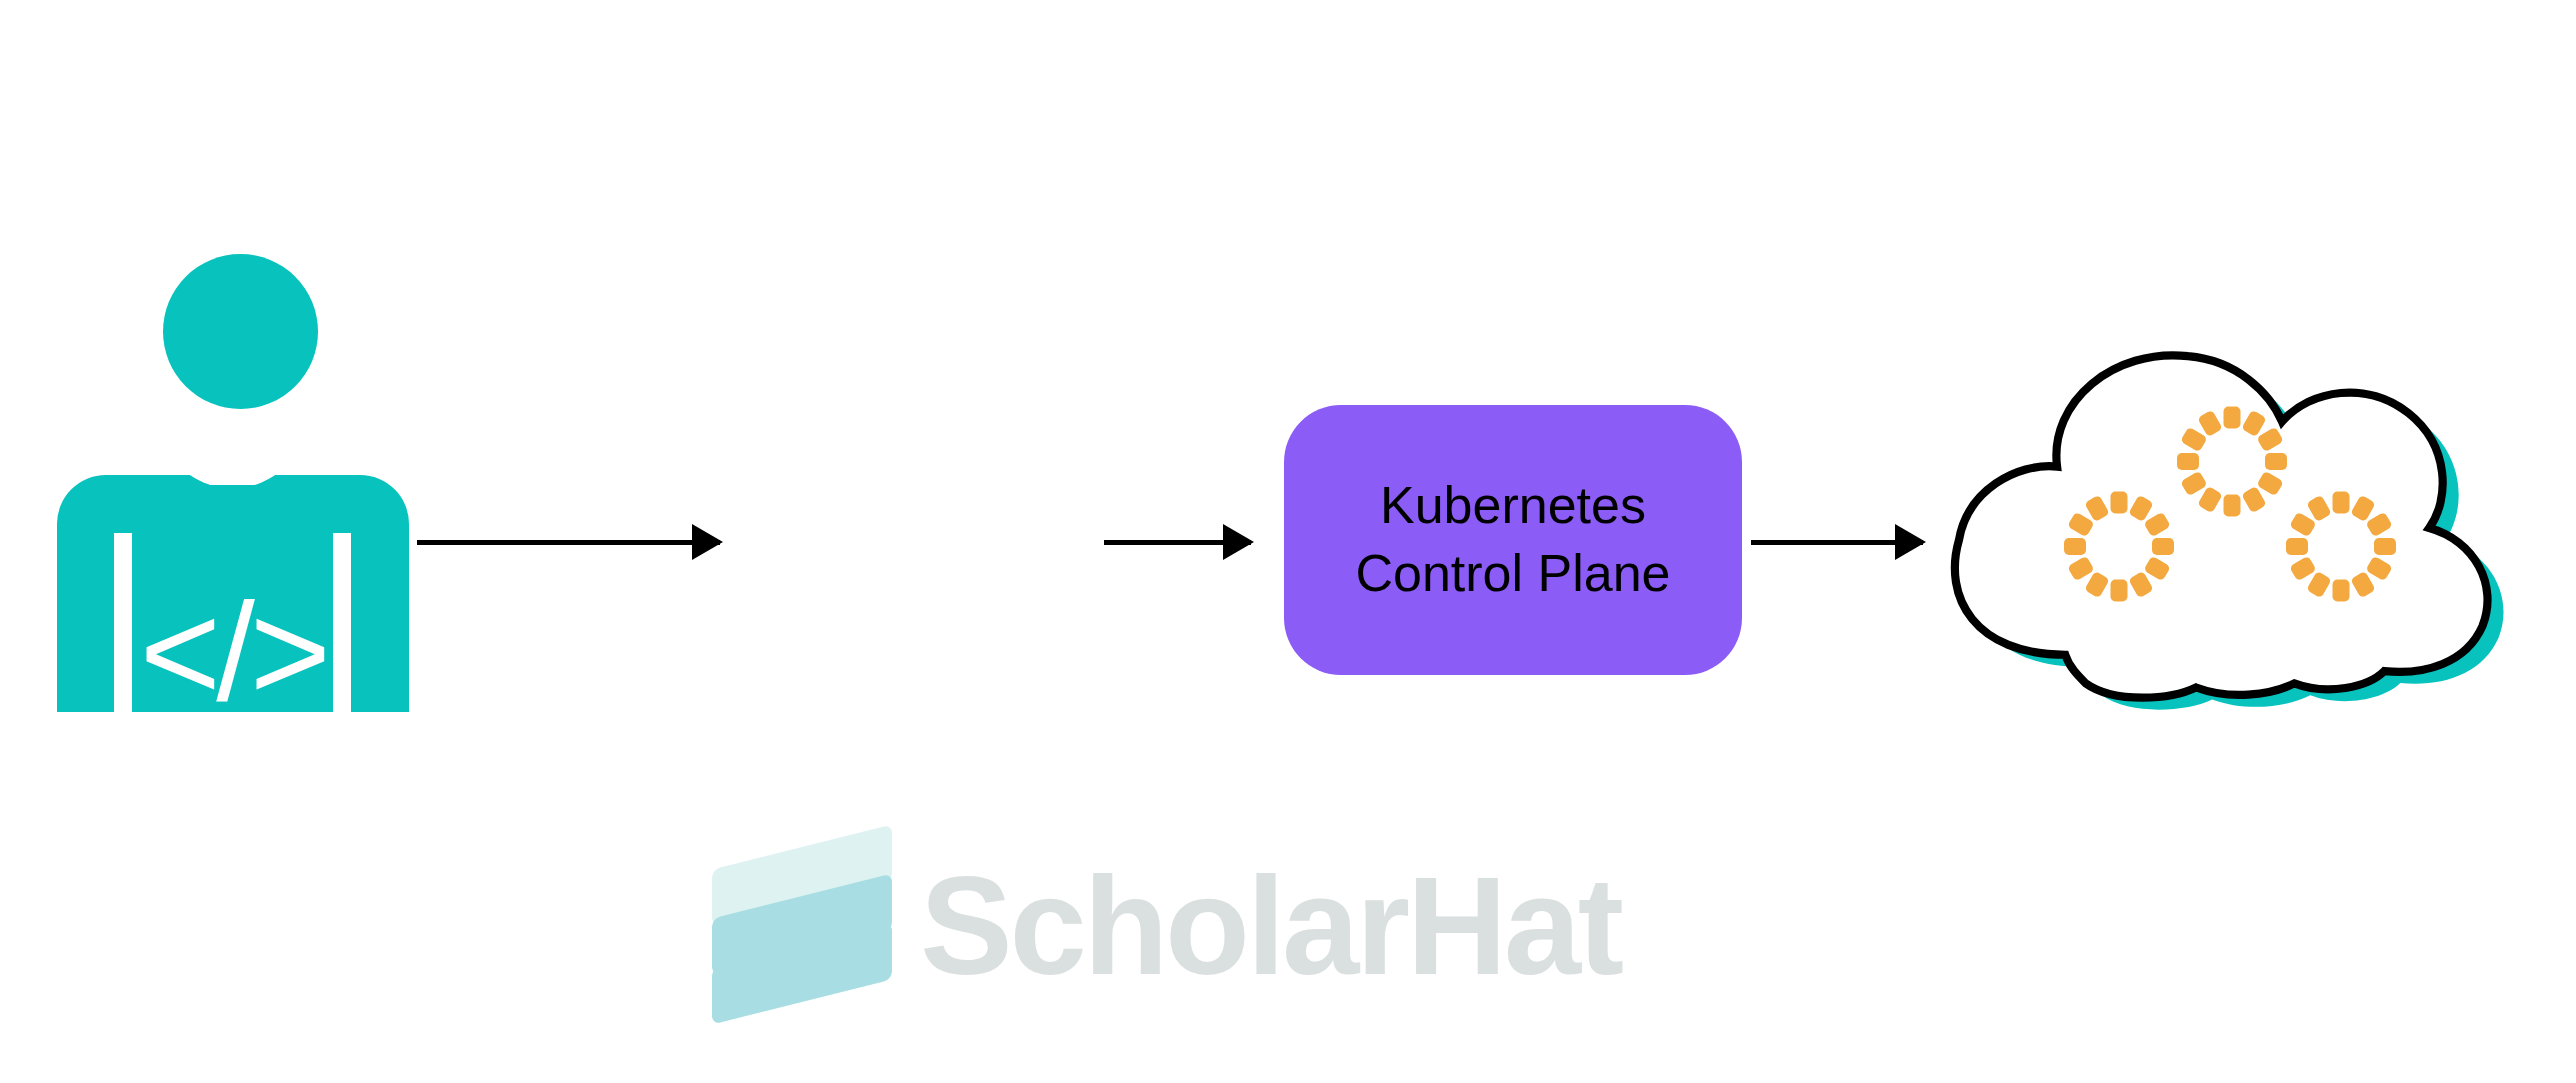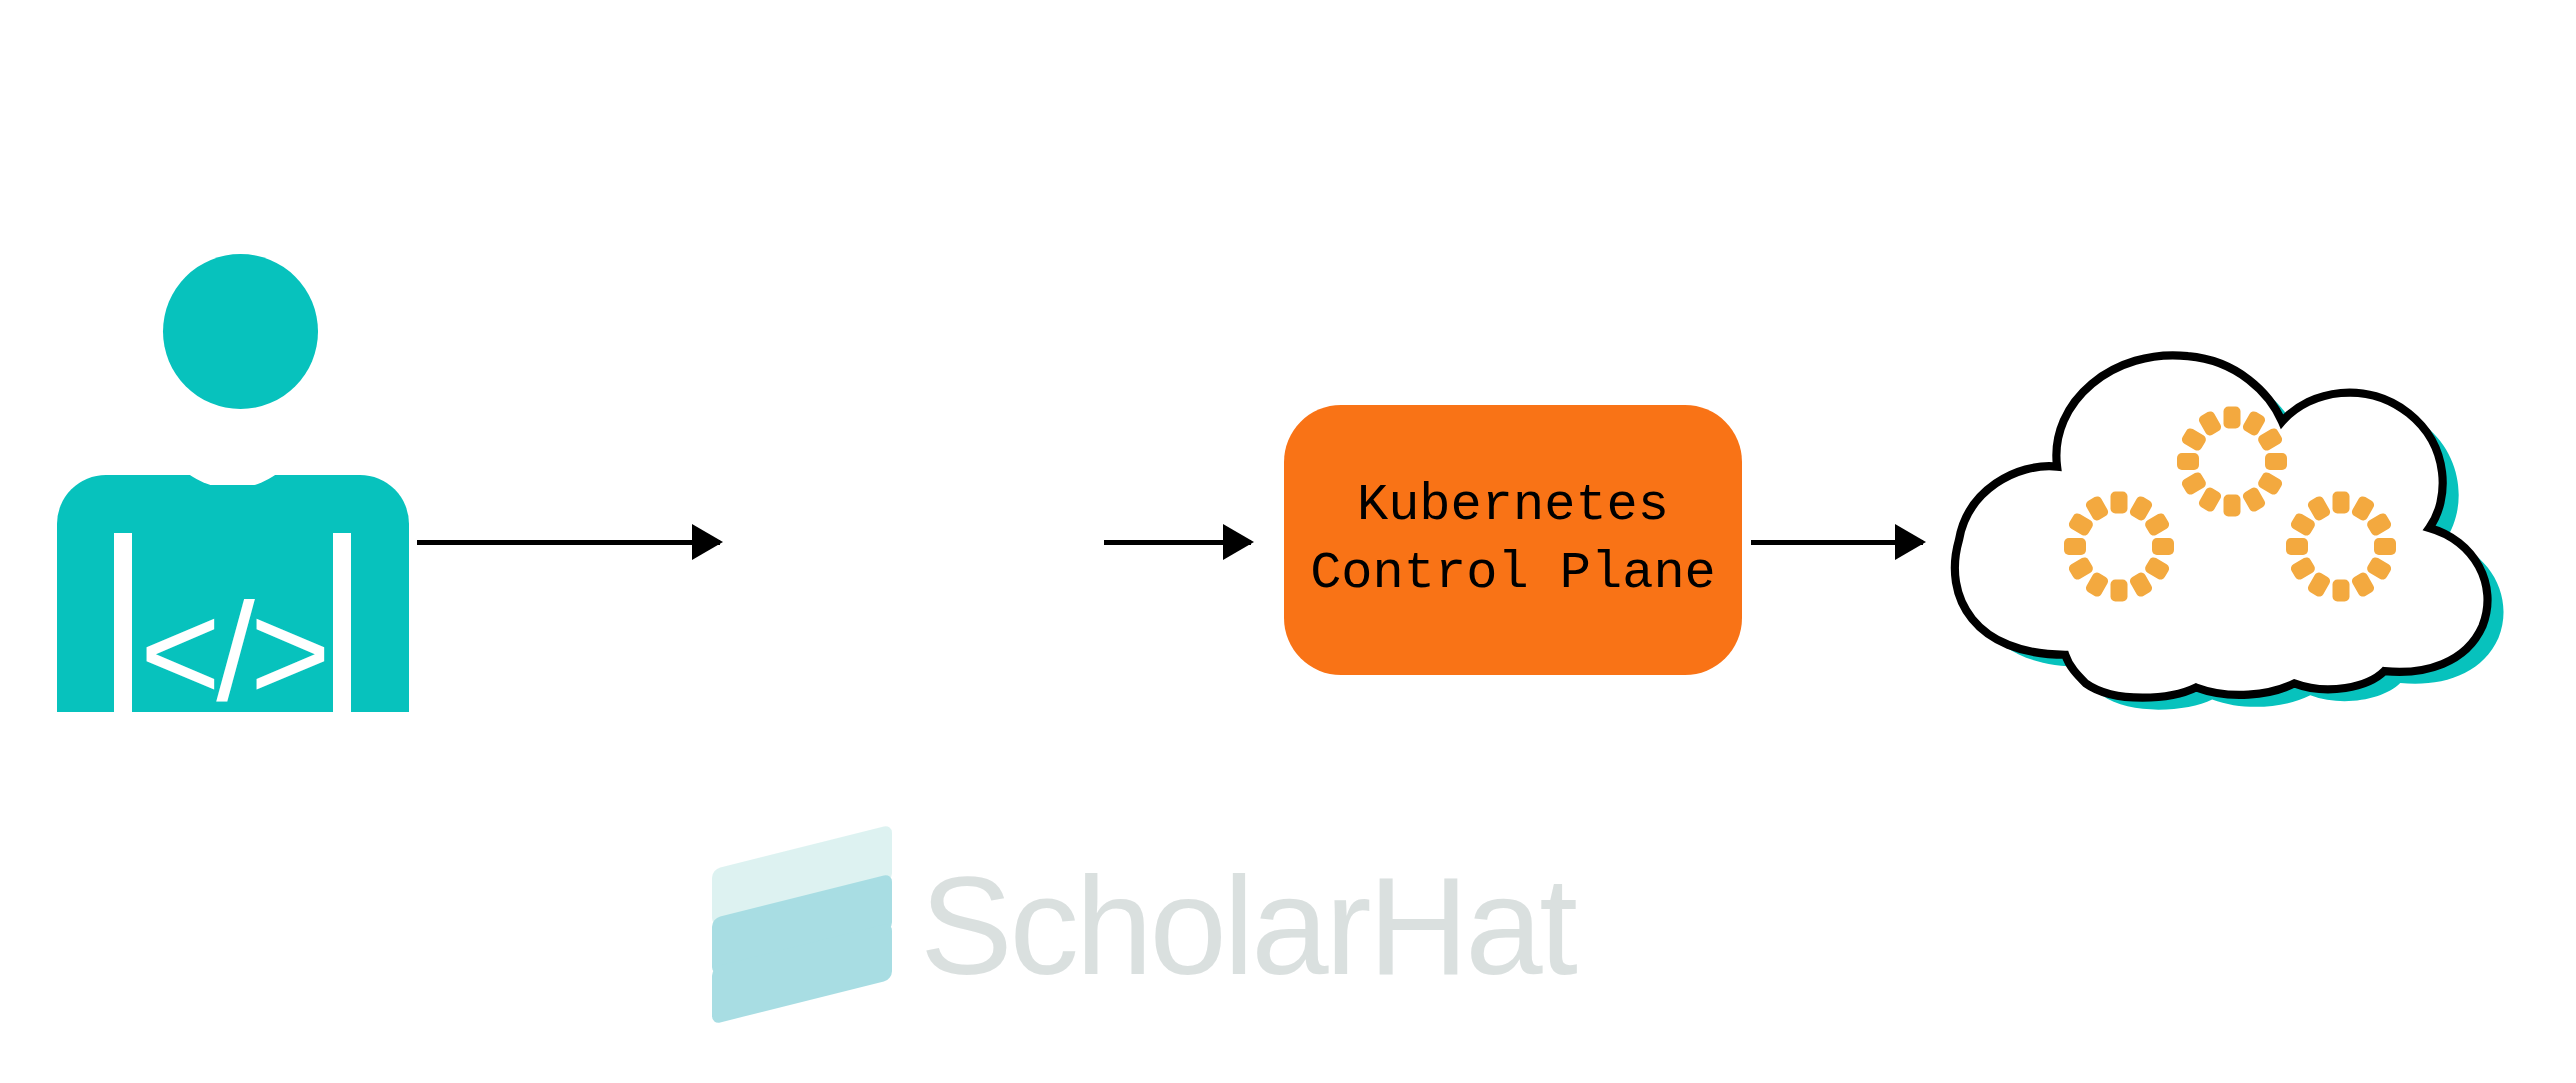--- a/index.html
+++ b/index.html
@@ -213,27 +213,26 @@
     height: 139px;
   }
 
   
   .cp-box {
     position: absolute;
     left: 1284px;
     top: 405px;
     width: 458px;
     height: 270px;
-    background: #f97316;
+    background: #8b5cf6;
     border-radius: 57px;
     display: flex;
     align-items: center;
     justify-content: center;
     text-align: center;
-    font-family: Liberation Mono, monospace;
   }
   .cp-text {
     color: #000;
     font-size: 52px;
     line-height: 1.3;
     font-weight: 400;
     white-space: pre-line;
   }
 
   
@@ -311,21 +310,21 @@
     width: 180px;
     height: 57px;
     transform: translateX(-50%) skewY(-14deg);
     border-radius: 8.2px;
   }
   .wm-band.top    { top: 4.1px;   background: #c7ebe8; }
   .wm-band.mid    { top: 53px;  background: #6fc8d1; }
   .wm-band.bot    { top: 102px; background: #6fc8d1; }
   .wm-text {
     font-size: 139px;
-    font-weight: 400;
+    font-weight: 700;
     color: #c3cccb;
     letter-spacing: -3.3px;
     line-height: 1;
   }
 </style>
 </head>
 <body>
 
 <div class="stage">
 

